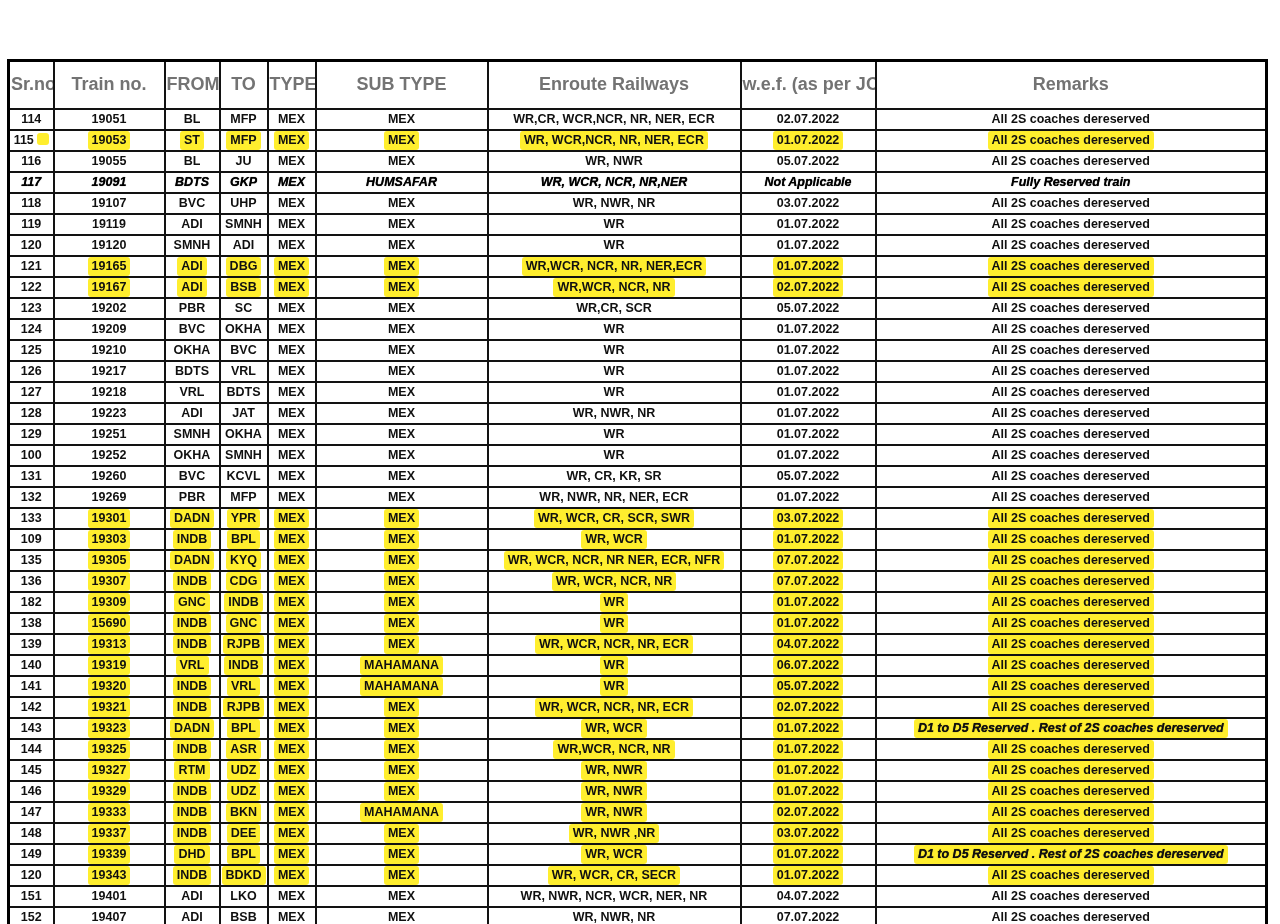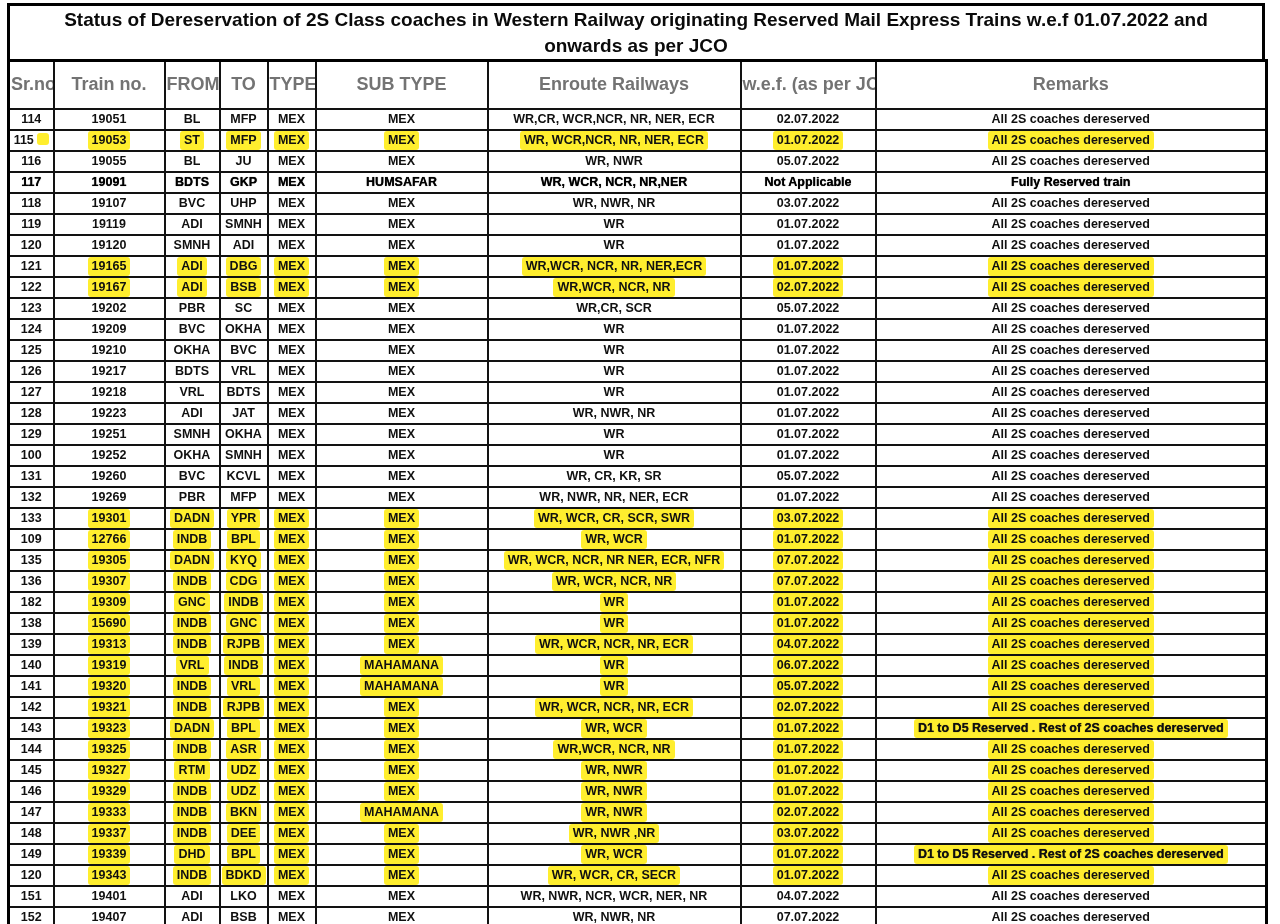--- a/index.html
+++ b/index.html
@@ -32,35 +32,31 @@
   }
   table.grid td{
     height:21px;font-size:12.5px;font-weight:700;color:#101010;
     line-height:19px;
   }
   .txt{display:inline-block;max-width:100%;}
   .hl{
     background:var(--hl,#ffee2e);
     padding:0 4px;border-radius:3px;
   }
-  .xbold{ text-shadow:0 0 0.7px currentColor; }
+  .xbold{ text-shadow:0 0 0.7px currentColor;font-style:italic; }
   tr.xbold td{ color:#000; }
   .hl-blob{
     display:inline-block;width:12px;height:12px;margin-left:3px;
     background:var(--hl,#ffee2e);border-radius:3px;vertical-align:-1px;
   }
 </style>
 </head>
 <body>
 
 <div class="sheet">
-  <div class="titlebox">
-    <span>Status of Dereservation of  2S Class  coaches in Western Railway originating Reserved Mail Express Trains w.e.f 01.07.2022 and</span>
-    <span>onwards as per JCO</span>
-  </div>
   <table class="grid">
       <colgroup>
         <col style="width: 45px;">
         <col style="width: 111px;">
         <col style="width: 55px;">
         <col style="width: 48px;">
         <col style="width: 48px;">
         <col style="width: 172px;">
         <col style="width: 253px;">
         <col style="width: 135px;">
@@ -295,21 +291,21 @@
           <td><span class="txt hl">DADN</span></td>
           <td><span class="txt hl">YPR</span></td>
           <td><span class="txt hl">MEX</span></td>
           <td><span class="txt hl">MEX</span></td>
           <td><span class="txt hl">WR, WCR, CR, SCR, SWR</span></td>
           <td><span class="txt hl">03.07.2022</span></td>
           <td><span class="txt hl">All 2S coaches dereserved</span></td>
         </tr>
         <tr>
           <td><span class="txt">109</span></td>
-          <td><span class="txt hl">12766</span></td>
+          <td><span class="txt hl">19303</span></td>
           <td><span class="txt hl">INDB</span></td>
           <td><span class="txt hl">BPL</span></td>
           <td><span class="txt hl">MEX</span></td>
           <td><span class="txt hl">MEX</span></td>
           <td><span class="txt hl">WR, WCR</span></td>
           <td><span class="txt hl">01.07.2022</span></td>
           <td><span class="txt hl">All 2S coaches dereserved</span></td>
         </tr>
         <tr>
           <td><span class="txt">135</span></td>

